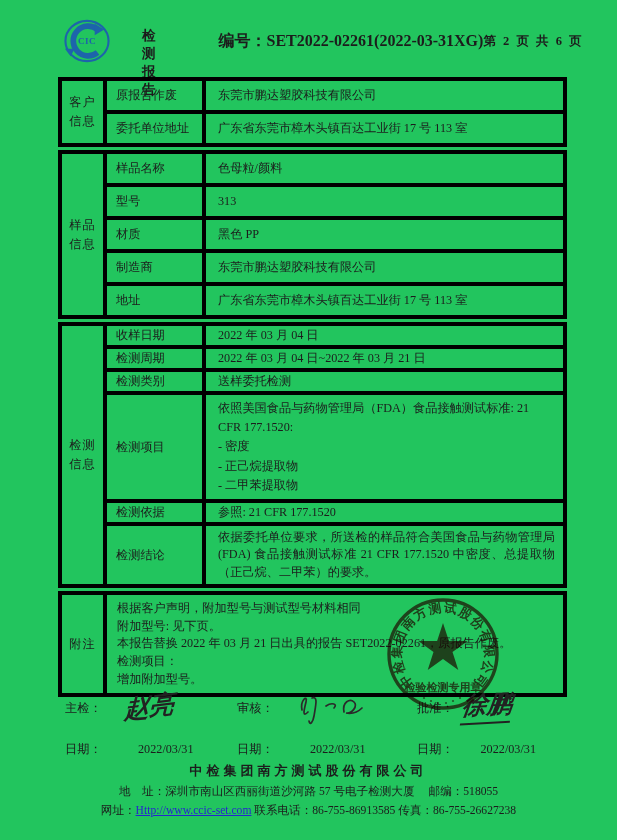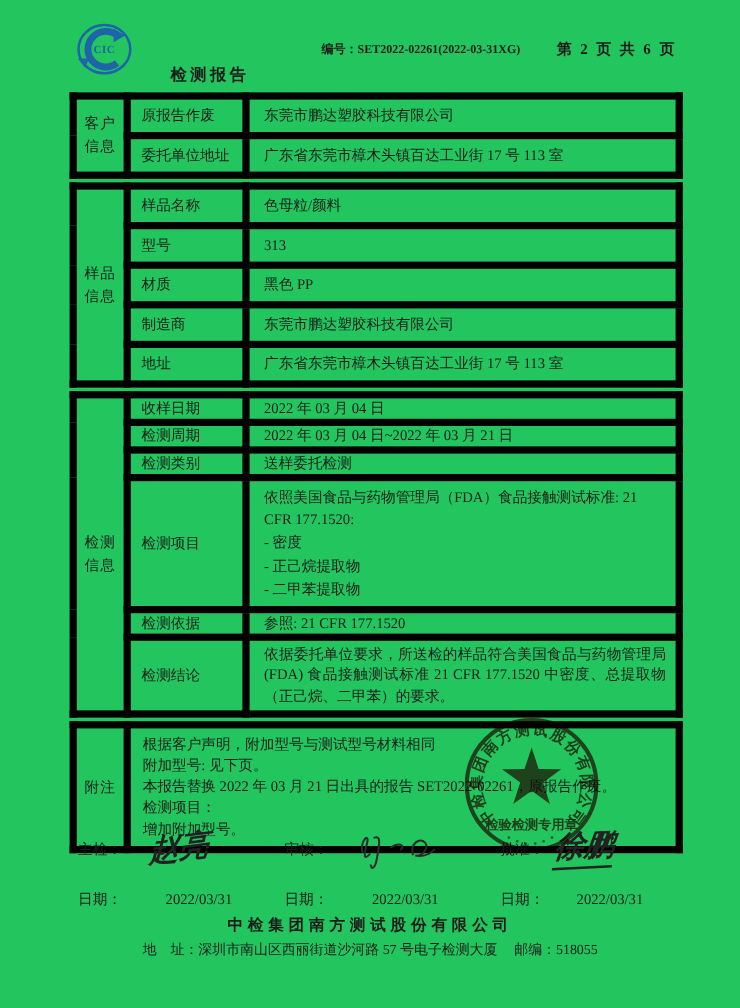--- a/index.html
+++ b/index.html
@@ -9,28 +9,28 @@
     font-family: "Liberation Serif", "DejaVu Serif", serif;
     color: #1c1c1c;
   }
   .page { position: absolute; inset: 0; background: #22c55e; }
 
   
   .hdr { position: absolute; top: 18px; left: 58px; width: 506px; height: 46px;
          display: flex; align-items: center; }
   .logo-svg { width: 58px; height: 46px; flex: 0 0 auto; }
   .hdr-title { font-weight: bold; font-size: 13.5px; margin-left: 26px; letter-spacing: 3px; margin-top: 44px; }
-  .hdr-no { font-weight: bold; font-size: 10px; margin-left: 60px; white-space: nowrap; }
+  .hdr-no { font-weight: bold; font-size: 16px; margin-left: 60px; white-space: nowrap; }
   .hdr-page { font-weight: bold; font-size: 12.5px; margin-left: auto; white-space: nowrap; letter-spacing: 2px; }
 
   
   .tbl-wrap { position: absolute; top: 77px; left: 58px; width: 505px; }
   table.sec { border-collapse: collapse; width: 505px; table-layout: fixed;
               margin-bottom: 3px; }
-  table.sec td { border: 6px solid #000000; font-size: 12.2px; vertical-align: middle; }
+  table.sec td { border: 4px solid #000000; font-size: 12.2px; vertical-align: middle; }
   td.g { text-align: center; line-height: 19px; letter-spacing: 1px; }
   td.l { padding-left: 9px; }
   td.v { padding-left: 12px; padding-right: 8px; }
   .h33 td { height: 33px; }
   .h23 td { height: 23px; }
   .cell-lines { padding: 4px 16px; }
   .cell-lines div { line-height: 19.2px; }
   td.v-conc { line-height: 17.4px; padding-top: 3px; padding-bottom: 3px;
               text-align: justify; }
   td.nv { padding: 5px 10px 5px 10px; }
@@ -266,15 +266,20 @@
       <circle cx="76" cy="106" r="1.1"></circle>
         <circle cx="83" cy="103" r="1.1"></circle>
     </g>
   </svg>
 
   <footer class="ftr">
     <div class="ftr-company">中检集团南方测试股份有限公司</div>
     <div class="ftr-line">
       <span>地　址：</span><span>深圳市南山区西丽街道沙河路 57 号电子检测大厦</span><span class="sp"></span><span>邮编：</span><span>518055</span>
     </div>
+    <div class="ftr-line">
+      <span>网址：</span><a class="ftr-link" href="#">Http://www.ccic-set.com</a>
+      <span>联系电话：</span><span>86-755-86913585</span>
+      <span>传真：</span><span>86-755-26627238</span>
+    </div>
   </footer>
 
 </div>
 
 </body></html>

